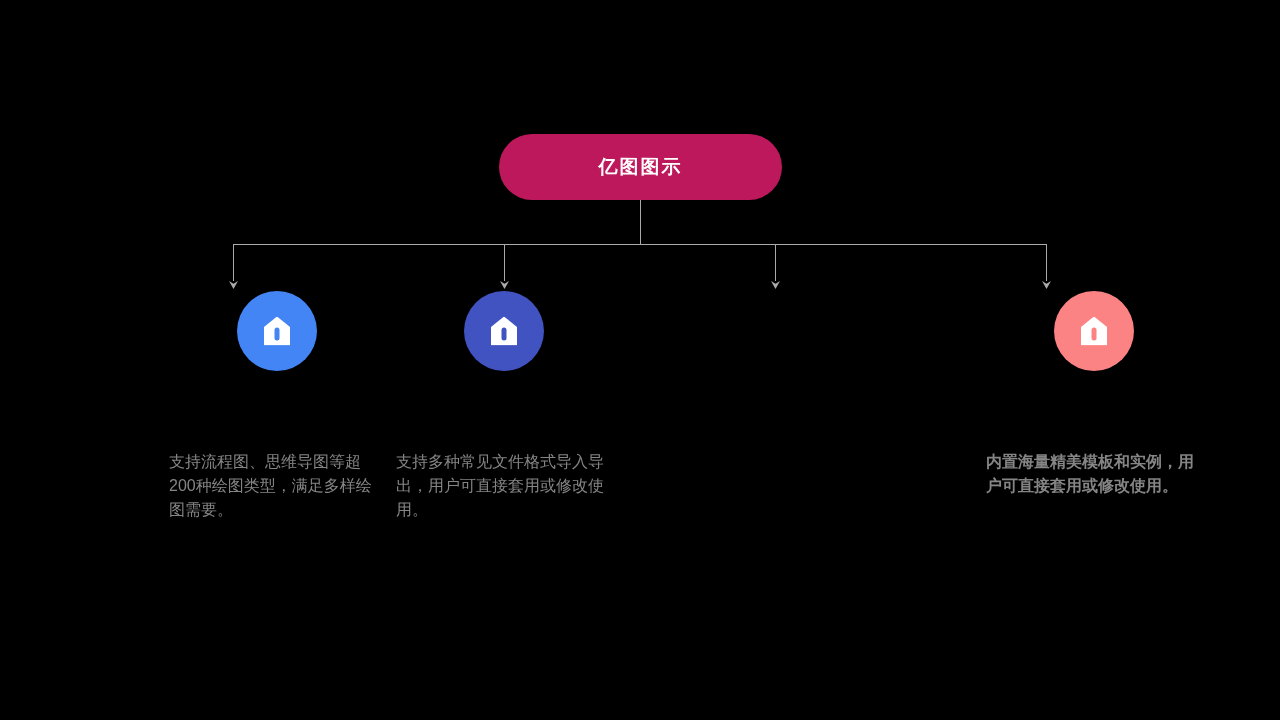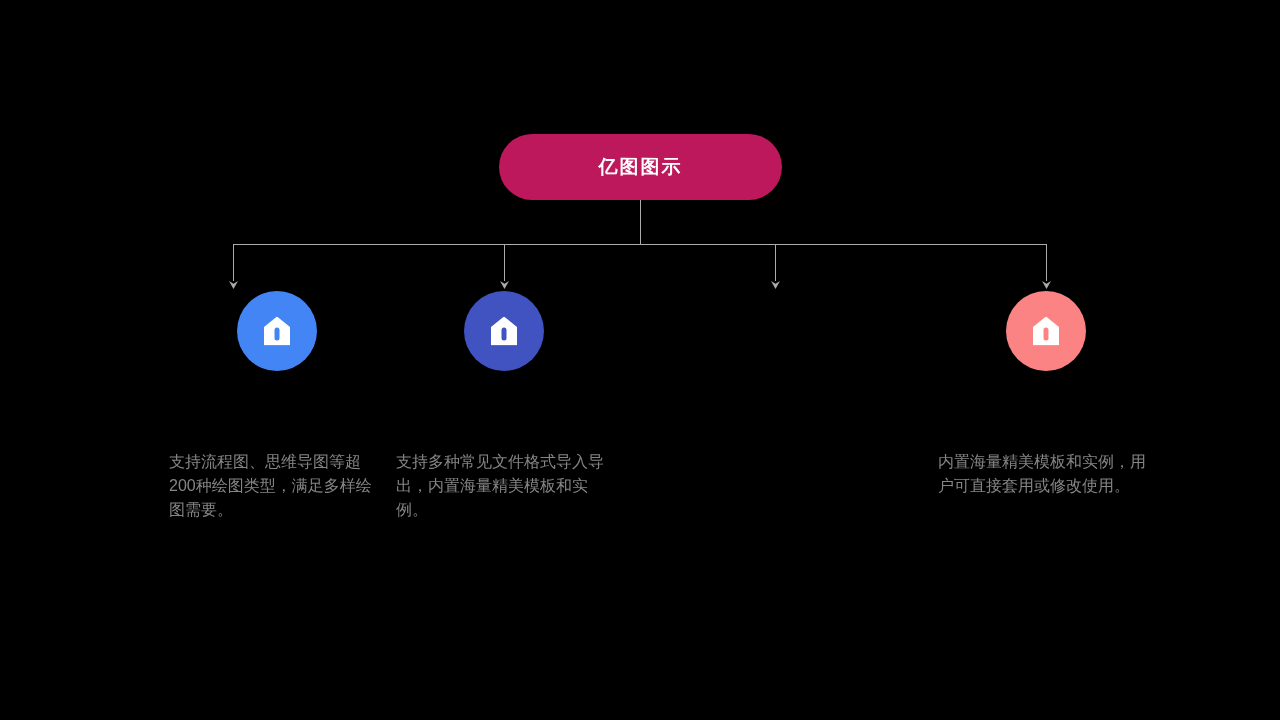--- a/index.html
+++ b/index.html
@@ -31,21 +31,21 @@
   .arrow {
     position: absolute; top: 281px; width: 9px; height: 8px;
     clip-path: polygon(0 0, 50% 35%, 100% 0, 50% 100%);
   }
   .arrow-1 { left: 229px; } .arrow-2 { left: 500px; }
   .arrow-3 { left: 771px; } .arrow-4 { left: 1042px; }
 
   
   .node { position: absolute; top: 291px; width: 216px; }
   .node-1 { left: 125px; margin-left: 44px; } .node-2 { left: 396px; }
-  .node-3 { left: 667px; } .node-4 { left: 938px; }
+  .node-3 { left: 667px; } .node-4 { left: 986px; font-weight: bold; }
   .circle {
     position: relative; width: 80px; height: 80px; border-radius: 50%;
     margin: 0 auto;
   }
   .house {
     position: absolute; left: 50%; top: 50%;
     transform: translate(-50%, -50%);
     width: 26px; height: 29px; background: #FFFFFF;
     clip-path: polygon(50% 0, 100% 36%, 100% 100%, 0 100%, 0 36%);
   }
@@ -88,21 +88,21 @@
     </div>
     <p class="desc">支持流程图、思维导图等超200种绘图类型，满足多样绘图需要。</p>
   </div>
 
   <div class="node node-2">
     <div class="circle" style="background-color: rgb(65, 83, 193);">
       <div class="house">
         <div class="door" style="background-color: rgb(65, 83, 193);"></div>
       </div>
     </div>
-    <p class="desc">支持多种常见文件格式导入导出，内置海量精美模板和实例。</p>
+    <p class="desc">支持多种常见文件格式导入导出，用户可直接套用或修改使用。</p>
   </div>
 
 
   <div class="node node-4">
     <div class="circle" style="background-color: rgb(252, 131, 131);">
       <div class="house">
         <div class="door" style="background-color: rgb(252, 131, 131);"></div>
       </div>
     </div>
     <p class="desc">内置海量精美模板和实例，用户可直接套用或修改使用。</p>

